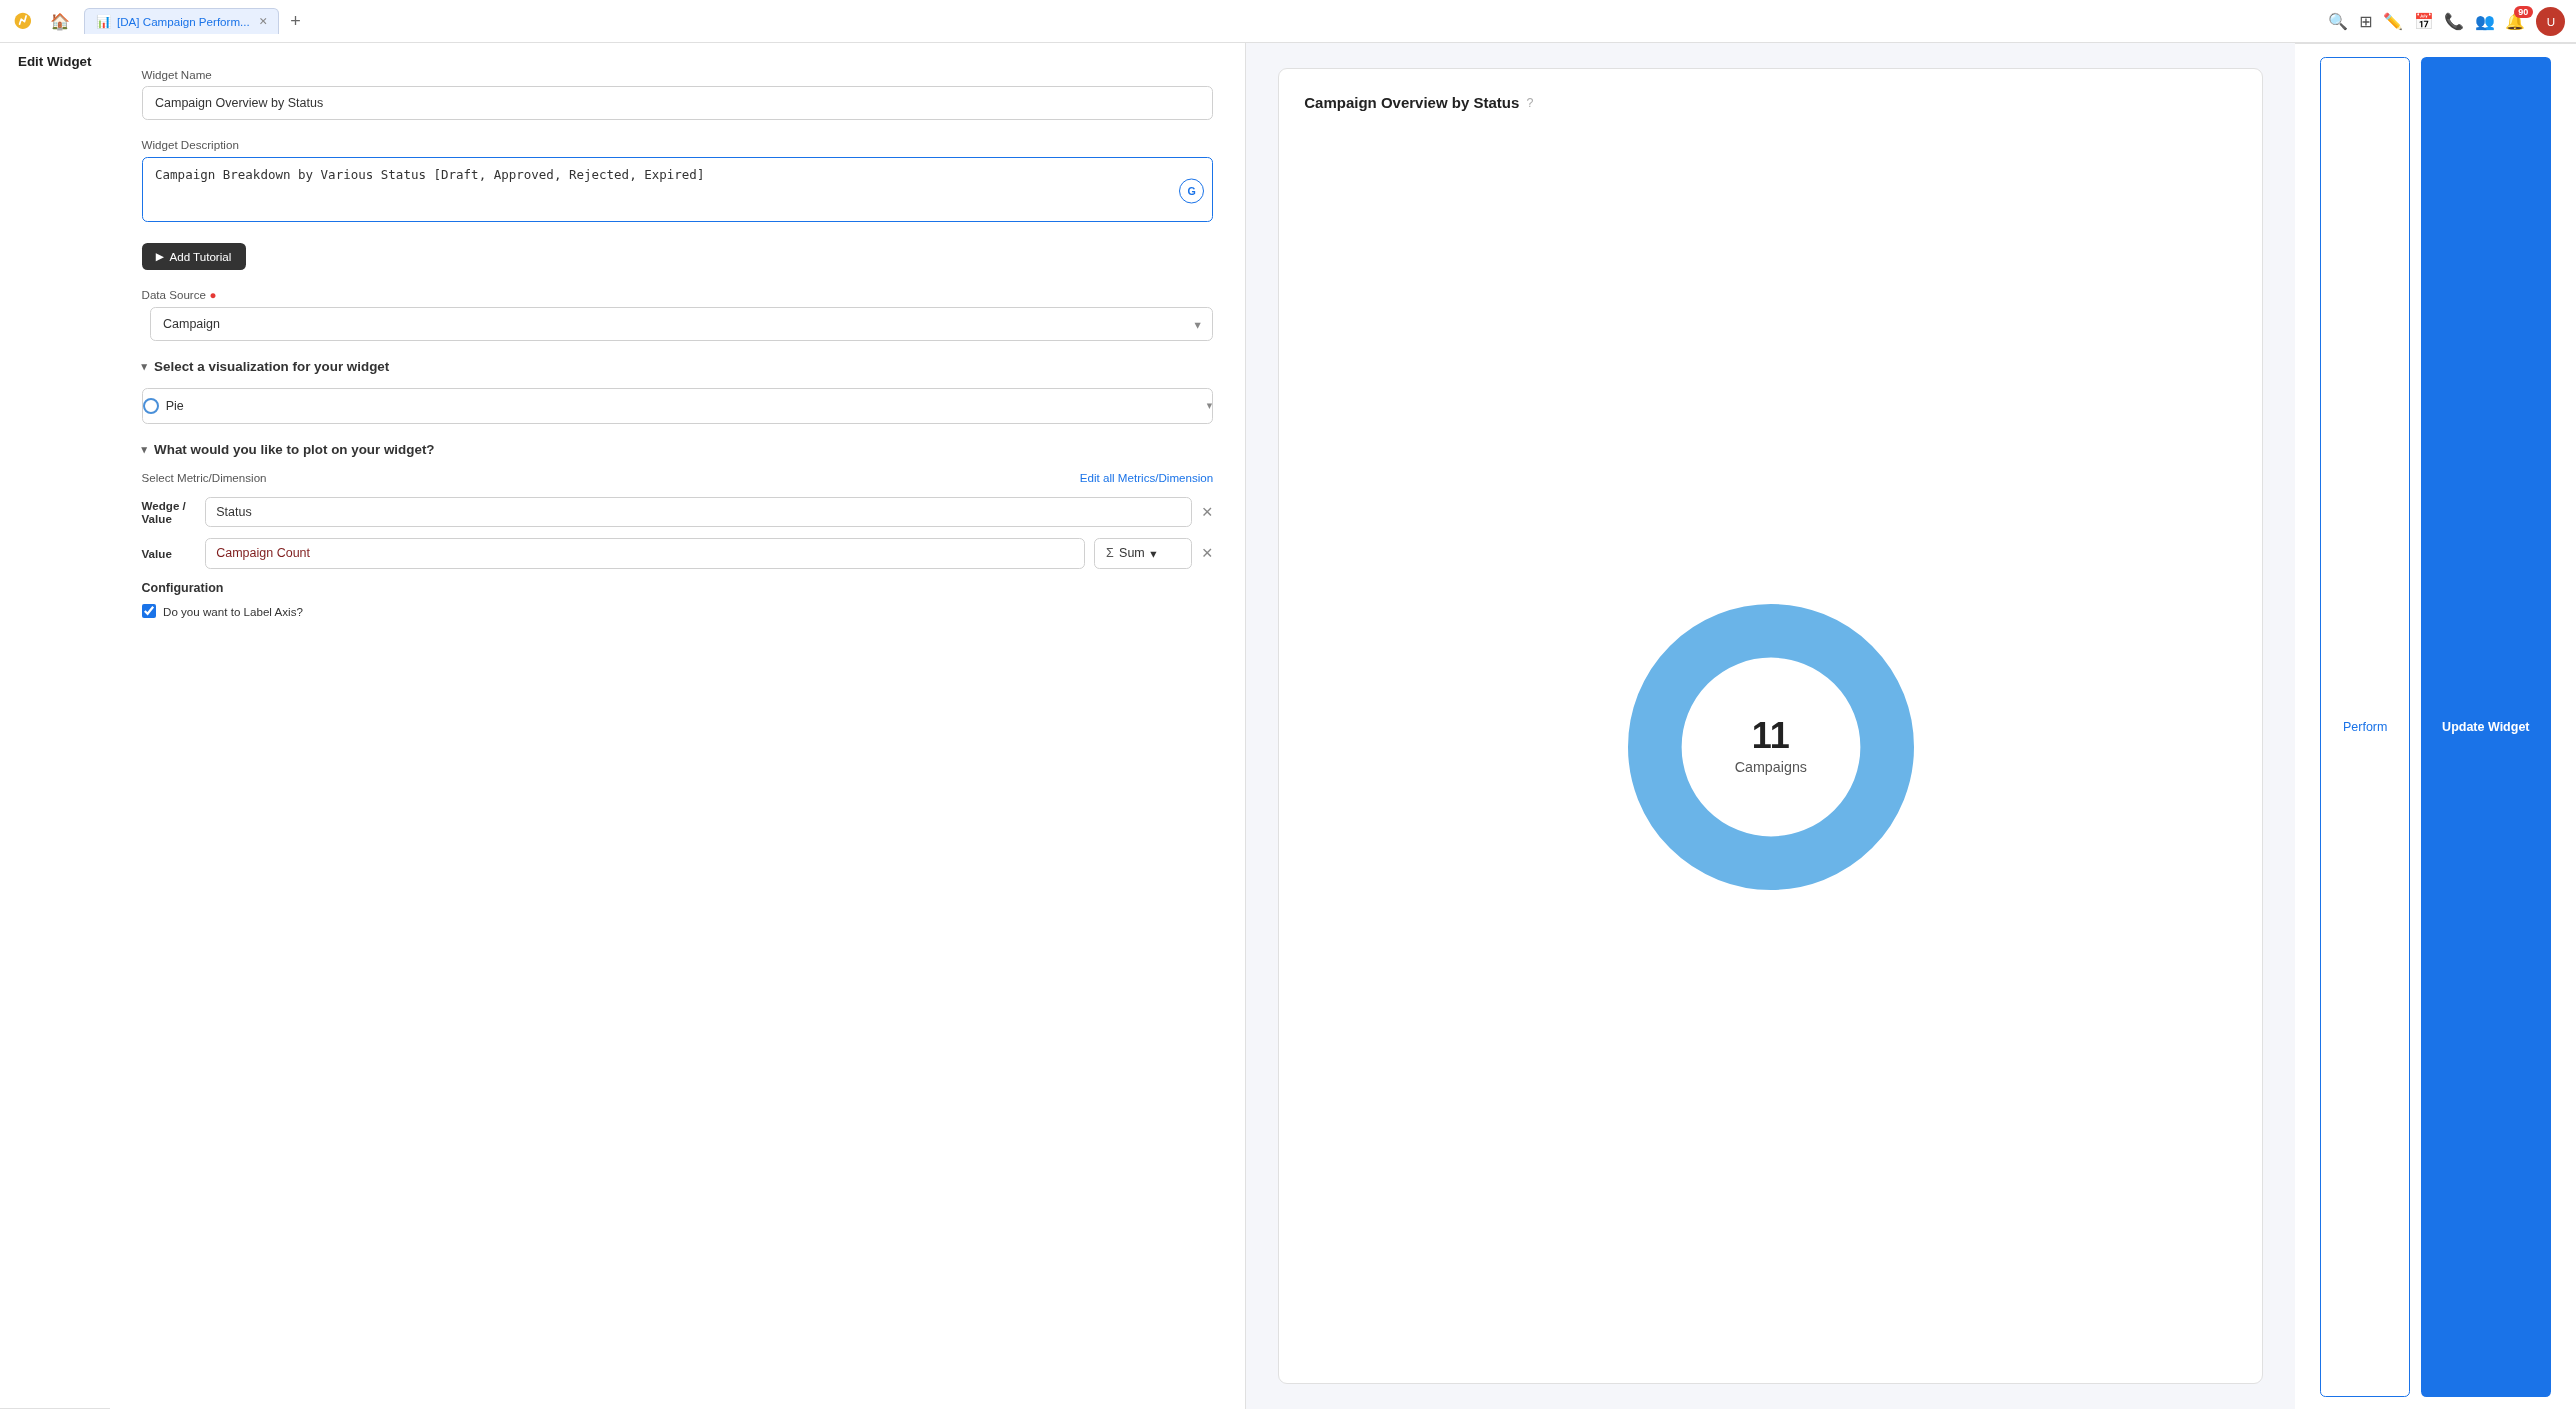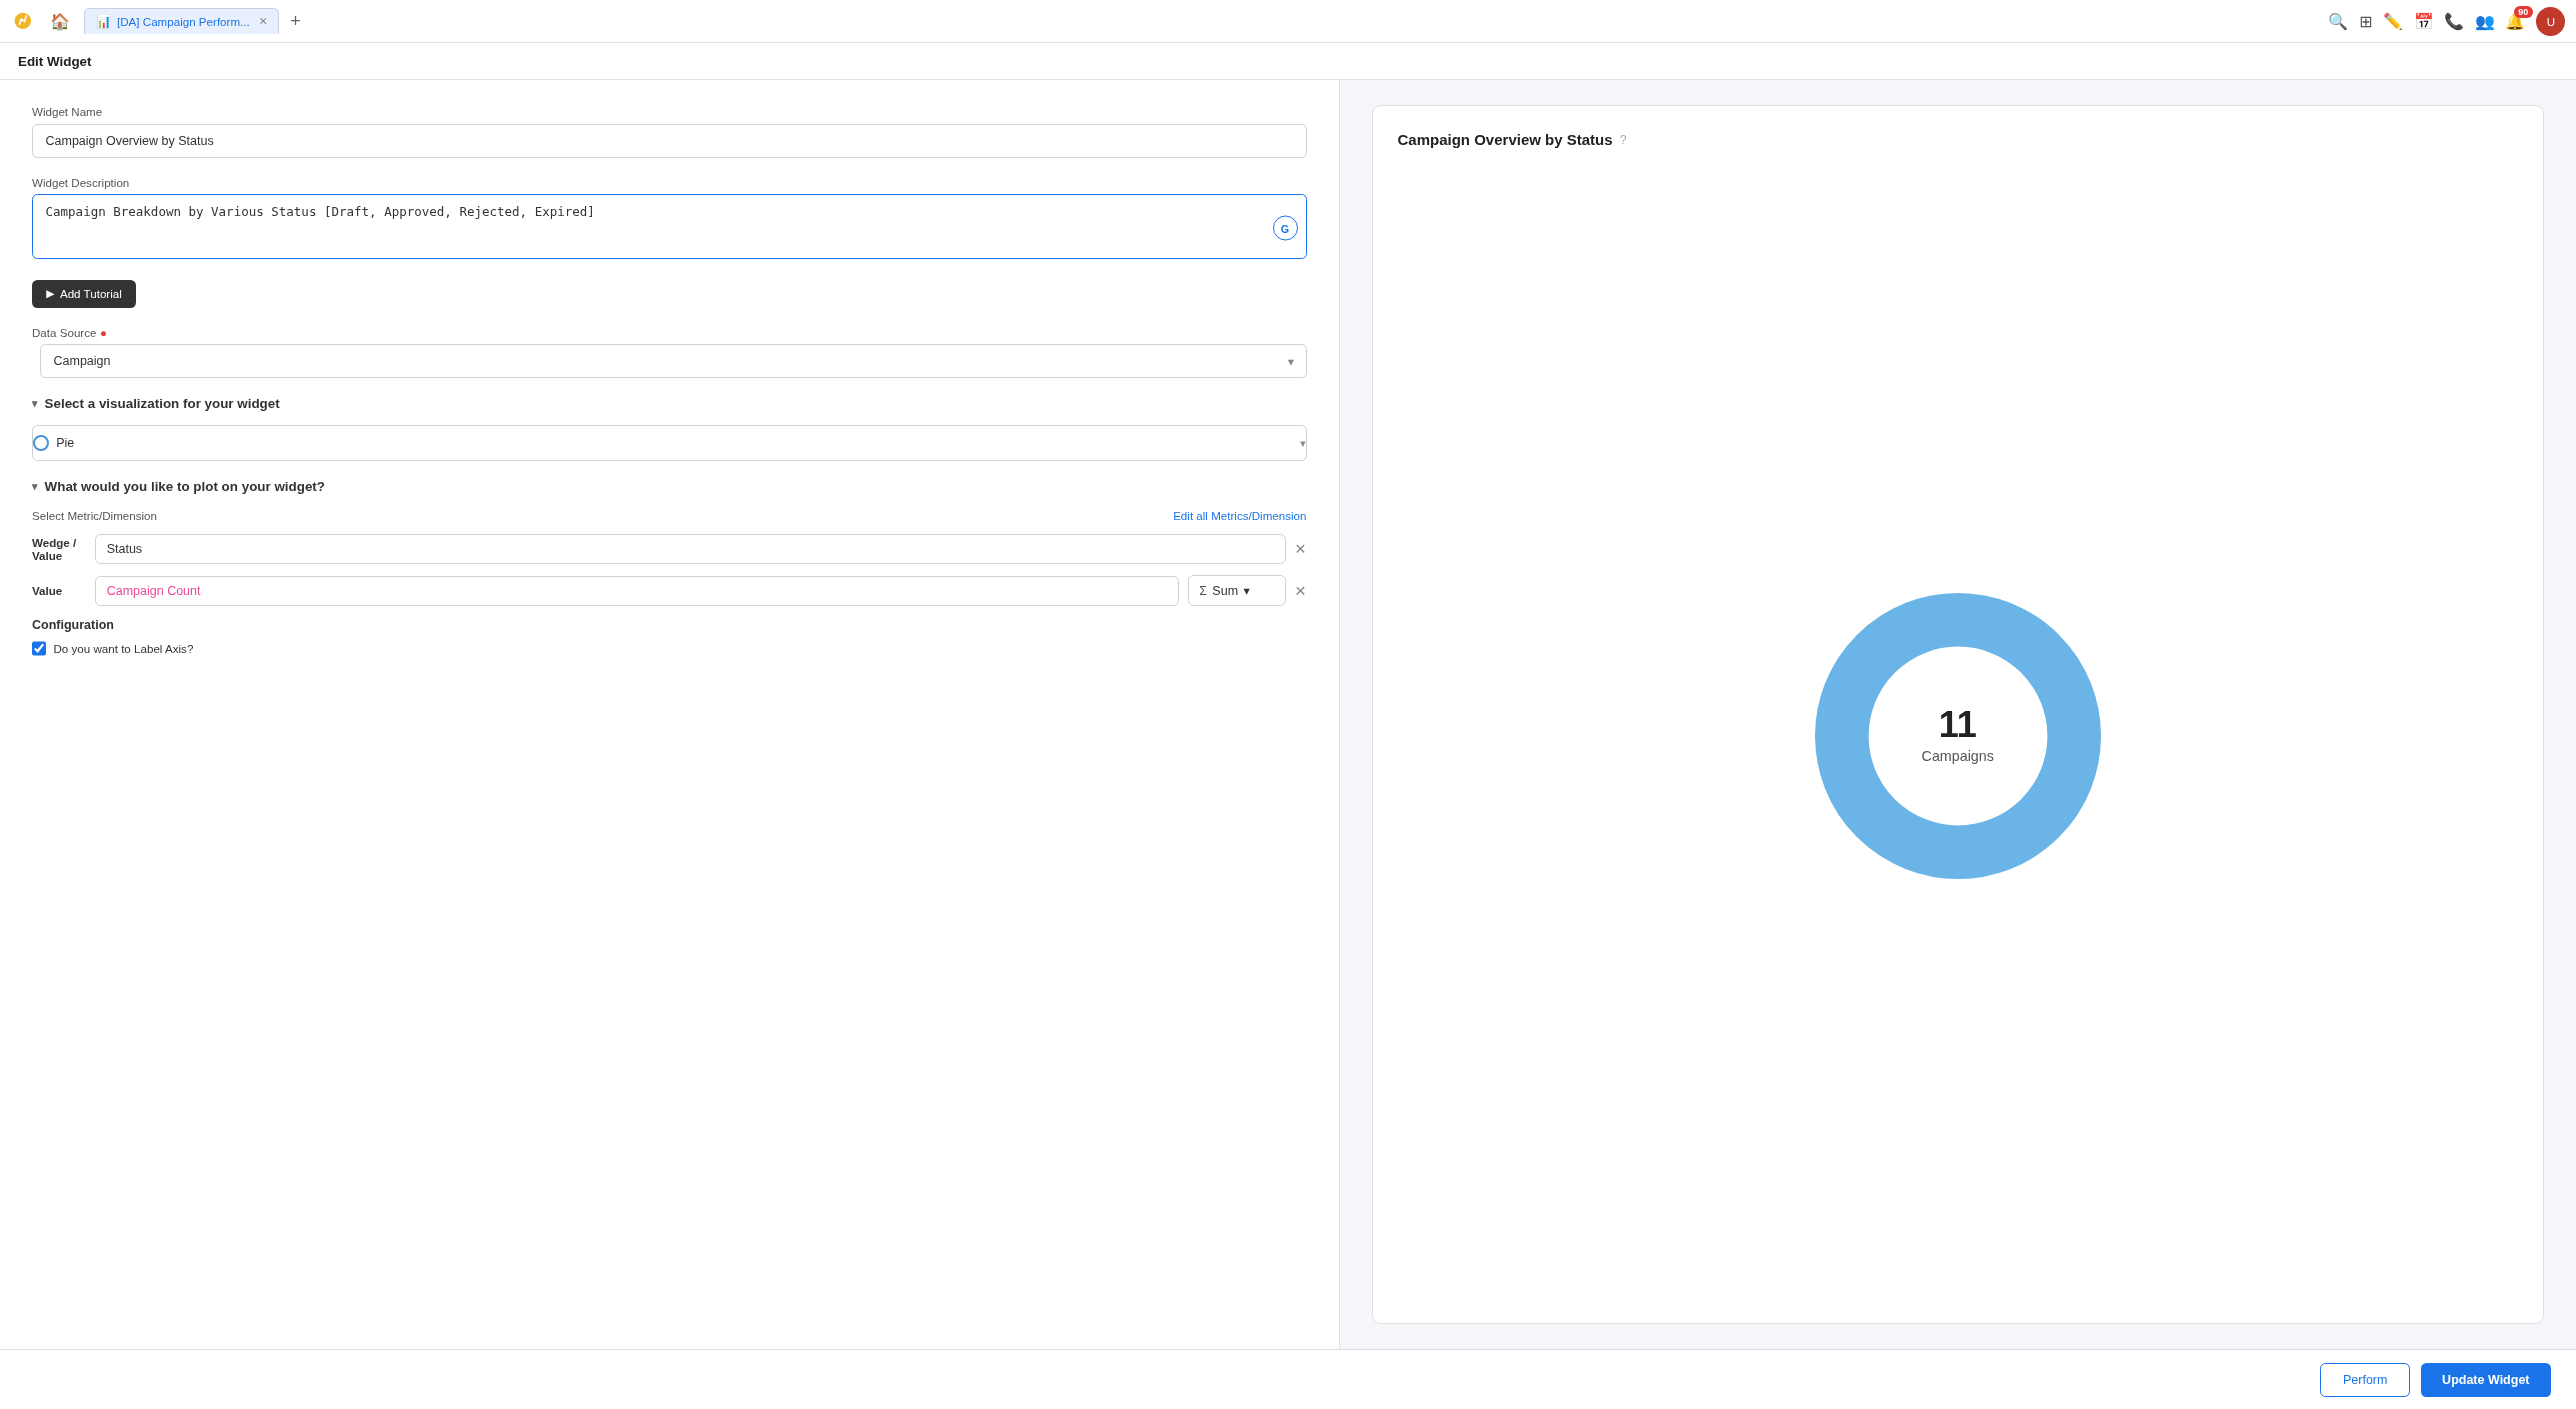--- a/index.html
+++ b/index.html
@@ -28,21 +28,21 @@
     .nav-icons { display: flex; align-items: center; gap: 10.7px; }
     .nav-icon { font-size: 16px; color: #555; cursor: pointer; position: relative; }
     .nav-badge {
       position: absolute; top: -5.4px; right: -7.2px;
       background: #e53935; color: #fff; border-radius: 9px;
       font-size: 9px; padding: 0.9px 4.5px; font-weight: bold;
     }
     .nav-avatar { width: 29px; height: 29px; border-radius: 50%; background: #c0392b; display: flex; align-items: center; justify-content: center; color: #fff; font-size: 11.6px; }
 
     
-    .page { display: flex; flex-direction: column; height: calc(100vh - 43px); }
+    .page { display: flex; flex-direction: row; height: calc(100vh - 43px); }
     .page-header { padding: 10.7px 18px; background: #fff; border-bottom: 0.9px solid #e0e0e0; font-size: 13.4px; font-weight: 600; color: #222; }
 
     
     .content { display: flex; flex: 1; overflow: hidden; }
 
     
     .left-panel { flex: 0 0 52%; background: #fff; border-right: 0.9px solid #e0e0e0; overflow-y: auto; padding: 25px 32px; }
 
     
     .form-group { margin-bottom: 18px; }
@@ -116,21 +116,21 @@
     .metric-input {
       flex: 1; border: 0.9px solid #d0d0d0; border-radius: 5.4px;
       padding: 7.2px 10.7px; font-size: 12.5px; color: #333; outline: none; background: #fff;
     }
     .metric-remove { color: #888; cursor: pointer; font-size: 14.3px; flex-shrink: 0; }
 
     .value-row { display: flex; align-items: center; gap: 9px; margin-bottom: 10.7px; }
     .value-label { font-size: 11.6px; font-weight: 600; color: #333; min-width: 54px; }
     .value-input {
       flex: 1; border: 0.9px solid #d0d0d0; border-radius: 5.4px;
-      padding: 7.2px 10.7px; font-size: 12.5px; color: #ec4899; outline: none; background: #fff;
+      padding: 7.2px 10.7px; font-size: 12.5px; color: #7f1d1d; outline: none; background: #fff;
     }
     .value-agg {
       display: flex; align-items: center; gap: 5.4px;
       border: 0.9px solid #d0d0d0; border-radius: 5.4px; padding: 7.2px 10.7px;
       background: #fff; cursor: pointer; font-size: 12.5px; color: #333; min-width: 98px;
     }
     .sigma { color: #555; }
 
     
     .config-section { margin-top: 12px; }

